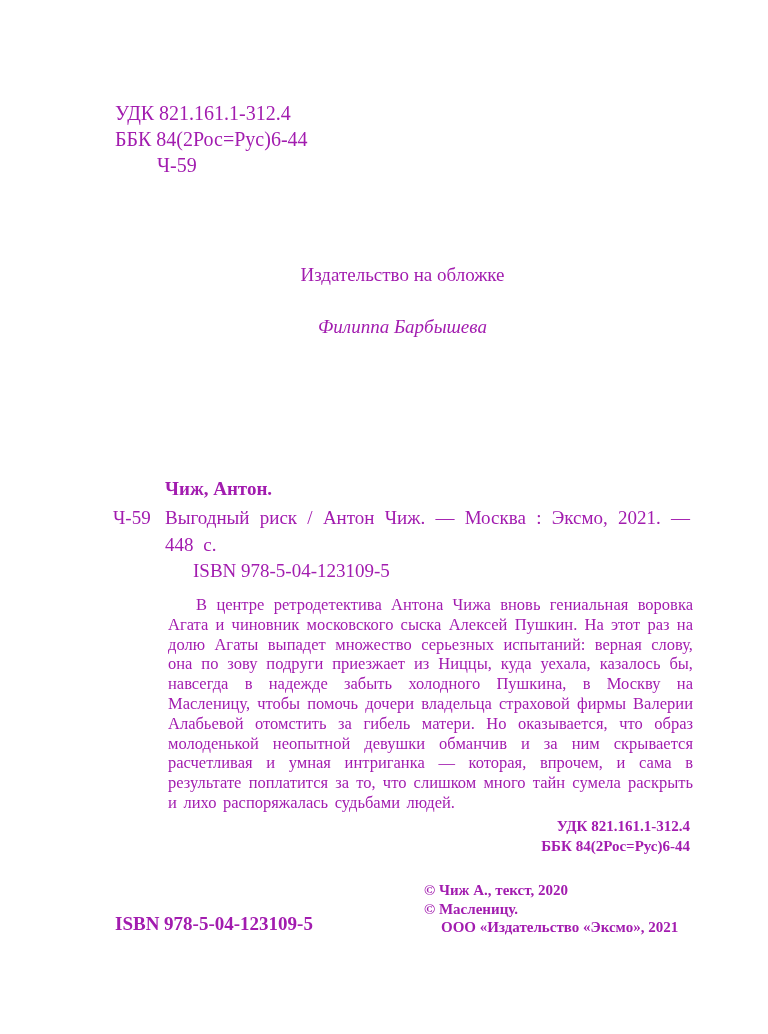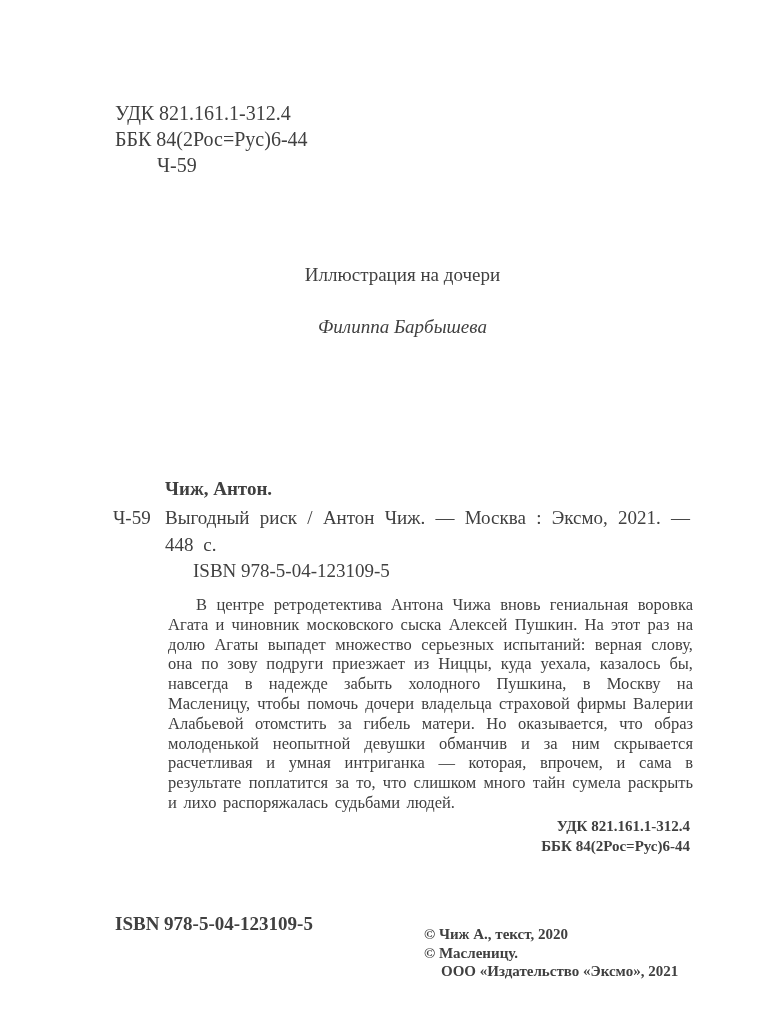--- a/index.html
+++ b/index.html
@@ -5,21 +5,21 @@
   html, body {
     margin: 0;
     padding: 0;
     background: #ffffff;
   }
   .page {
     position: relative;
     width: 768px;
     height: 1034px;
     background: #ffffff;
-    color: #404040;
+    color: #a21caf;
     font-family: "Liberation Serif", "DejaVu Serif", serif;
     overflow: hidden;
   }
 
   
   .top-codes {
     position: absolute;
     left: 115px;
     top: 100px;
     font-size: 20px;
@@ -102,21 +102,20 @@
 
   
   .copyright {
     position: absolute;
     left: 424px;
     top: 881px;
     font-size: 15px;
     line-height: 18.5px;
     font-weight: bold;
     white-space: nowrap;
-    margin-top: 44px;
   }
   .copyright .copyright-line3 {
     padding-left: 17px;
   }
 
   
   .isbn-bottom {
     position: absolute;
     left: 115px;
     top: 913px;
@@ -129,21 +128,21 @@
 
 <div class="page">
 
   <div class="top-codes">
     <div>УДК 821.161.1-312.4</div>
     <div>ББК 84(2Рос=Рус)6-44</div>
     <div class="code-line3">Ч-59</div>
   </div>
 
   <div class="illustration-credit">
-    <div>Иллюстрация на дочери</div>
+    <div>Издательство на обложке</div>
     <div class="credit-name">Филиппа Барбышева</div>
   </div>
 
   <div class="catalog-author">Чиж, Антон.</div>
 
   <div class="catalog-entry">
     <span class="entry-code">Ч-59</span>
     <span>Выгодный риск / Антон Чиж. — Москва : Эксмо, 2021. — 448 с.</span>
   </div>
 

